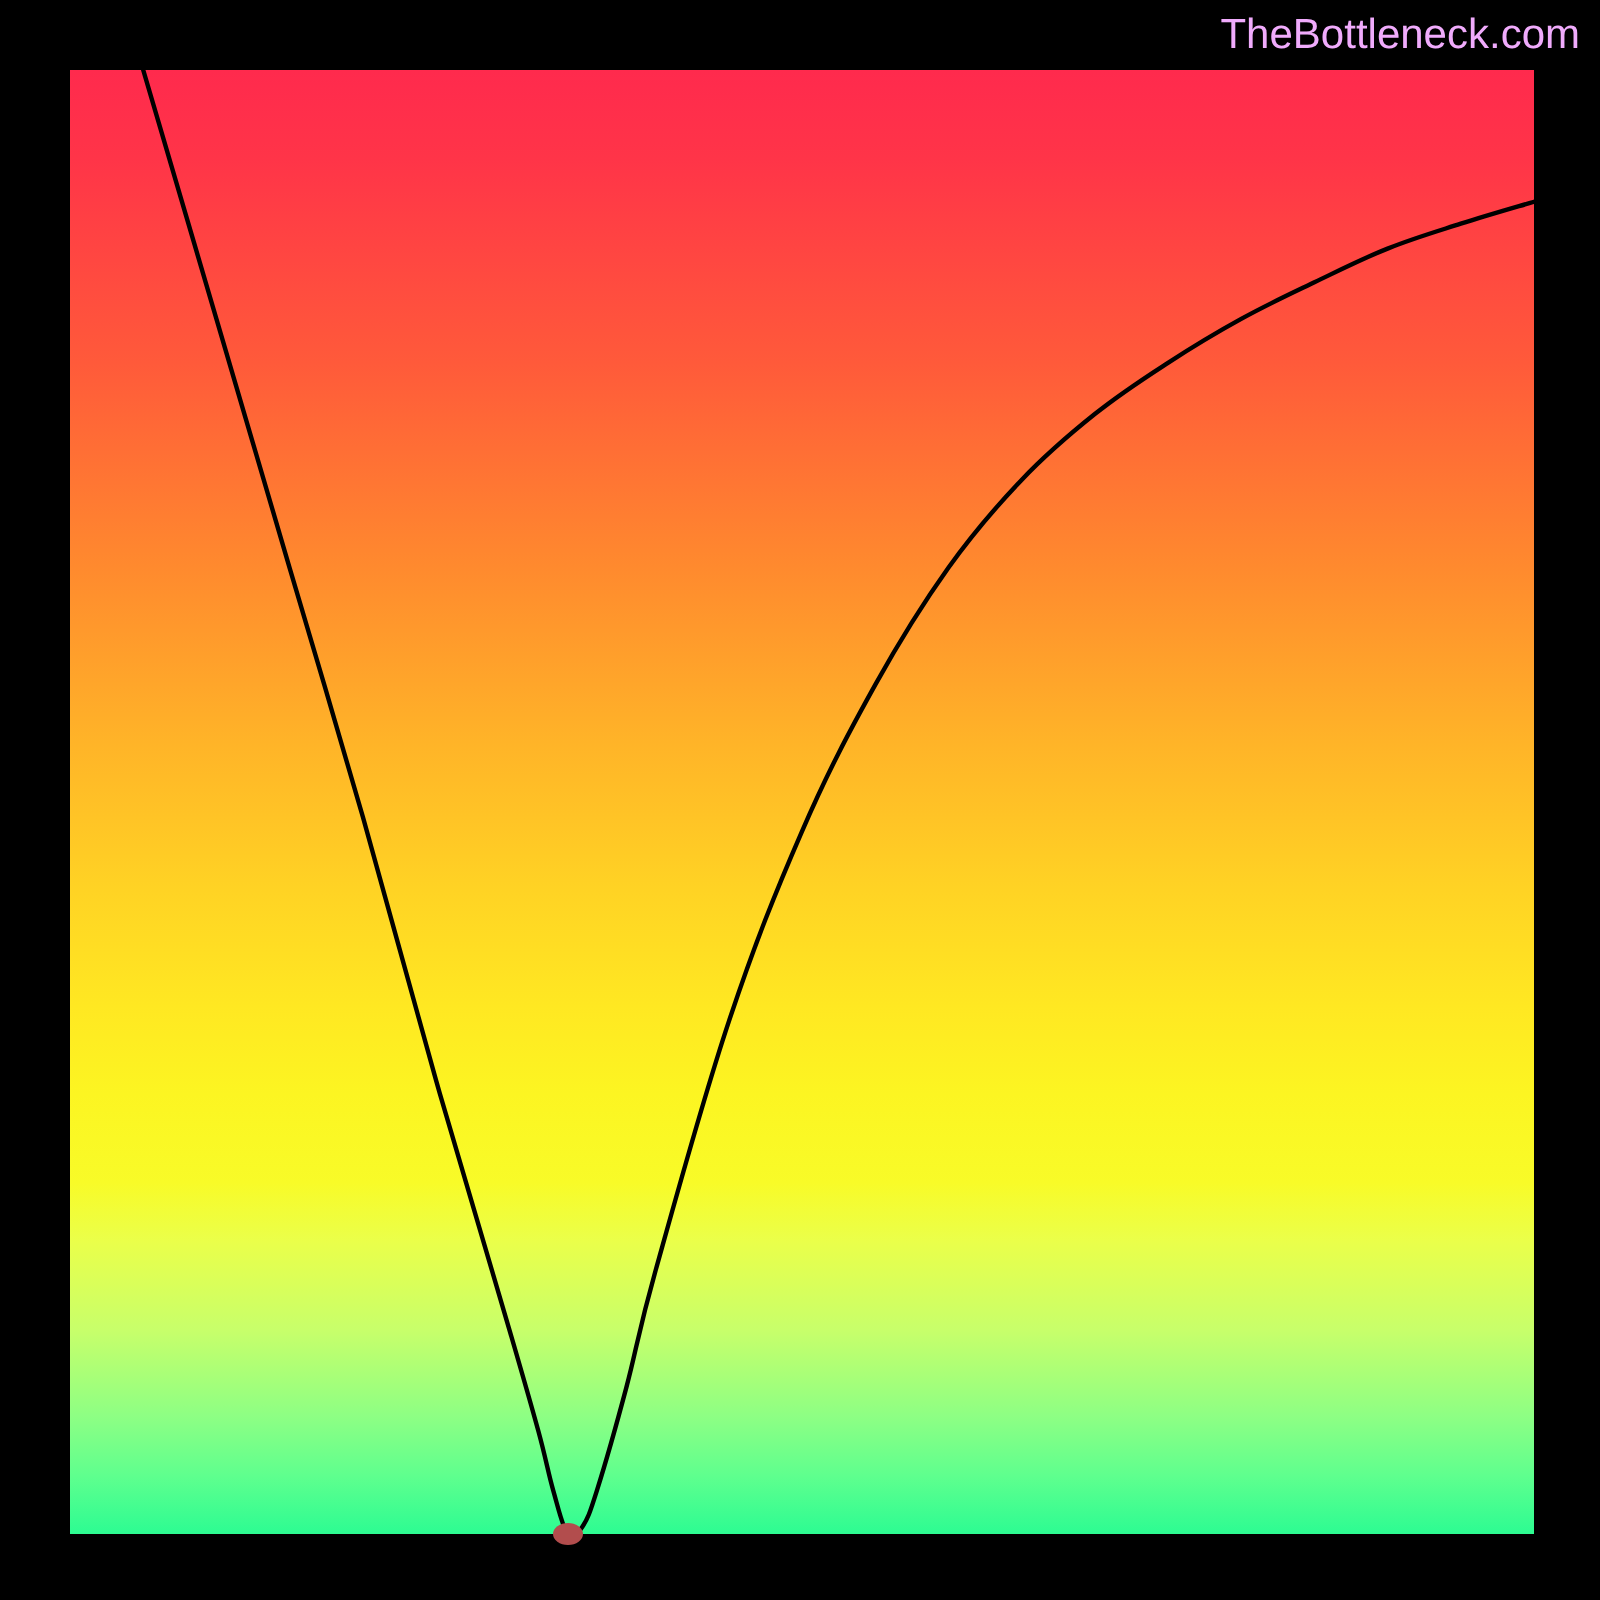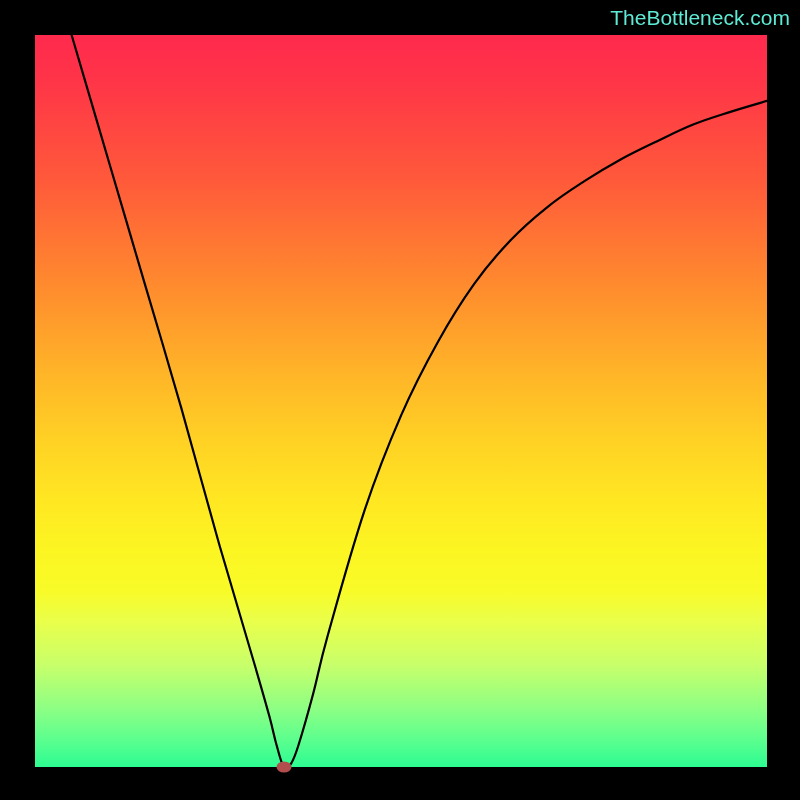--- a/index.html
+++ b/index.html
@@ -47,21 +47,21 @@
     width: 15px;
     height: 11px;
     border-radius: 50%;
     background: #b24d4d;
     transform: translate(-50%, -50%);
   }
   .watermark {
     position: absolute;
     top: 6px;
     right: 10px;
-    color: #5eead4;
+    color: #f0abfc;
     font-size: 21px;
     letter-spacing: 0px;
   }
 </style>
 </head>
 <body>
 
 <div class="plot-area">
   <svg class="curve" viewBox="0 0 732 732" preserveAspectRatio="none">
     <path id="curve-path" d="M 36.60 0.00 C 43.19 22.40, 60.02 79.64, 73.20 124.44 C 86.38 169.24, 96.62 204.08, 109.80 248.88 C 122.98 293.68, 133.22 327.20, 146.40 373.32 C 159.58 419.44, 169.82 458.96, 183.00 505.08 C 196.18 551.20, 210.38 597.90, 219.60 629.52 C 228.82 661.14, 230.29 666.27, 234.24 680.76 C 238.19 695.25, 238.92 700.82, 241.56 710.04 C 244.20 719.26, 246.24 728.71, 248.88 732.00 C 251.52 735.29, 253.56 732.29, 256.20 728.34 C 258.84 724.39, 259.57 722.56, 263.52 710.04 C 267.47 697.52, 272.89 678.56, 278.16 658.80 C 283.43 639.04, 283.58 633.18, 292.80 600.24 C 302.02 567.30, 316.22 515.33, 329.40 475.80 C 342.58 436.27, 352.82 410.94, 366.00 380.64 C 379.18 350.34, 389.42 331.16, 402.60 307.44 C 415.78 283.72, 426.02 267.33, 439.20 248.88 C 452.38 230.43, 462.62 218.79, 475.80 204.96 C 488.98 191.13, 499.22 182.56, 512.40 172.02 C 525.58 161.48, 535.82 154.96, 549.00 146.40 C 562.18 137.84, 572.42 131.69, 585.60 124.44 C 598.78 117.19, 609.02 112.46, 622.20 106.14 C 635.38 99.82, 645.62 94.57, 658.80 89.30 C 671.98 84.03, 682.22 81.08, 695.40 76.86 C 708.58 72.64, 725.41 67.86, 732.00 65.88" fill="none" stroke="#000" stroke-width="2.2" stroke-linecap="round" stroke-linejoin="round"></path>

